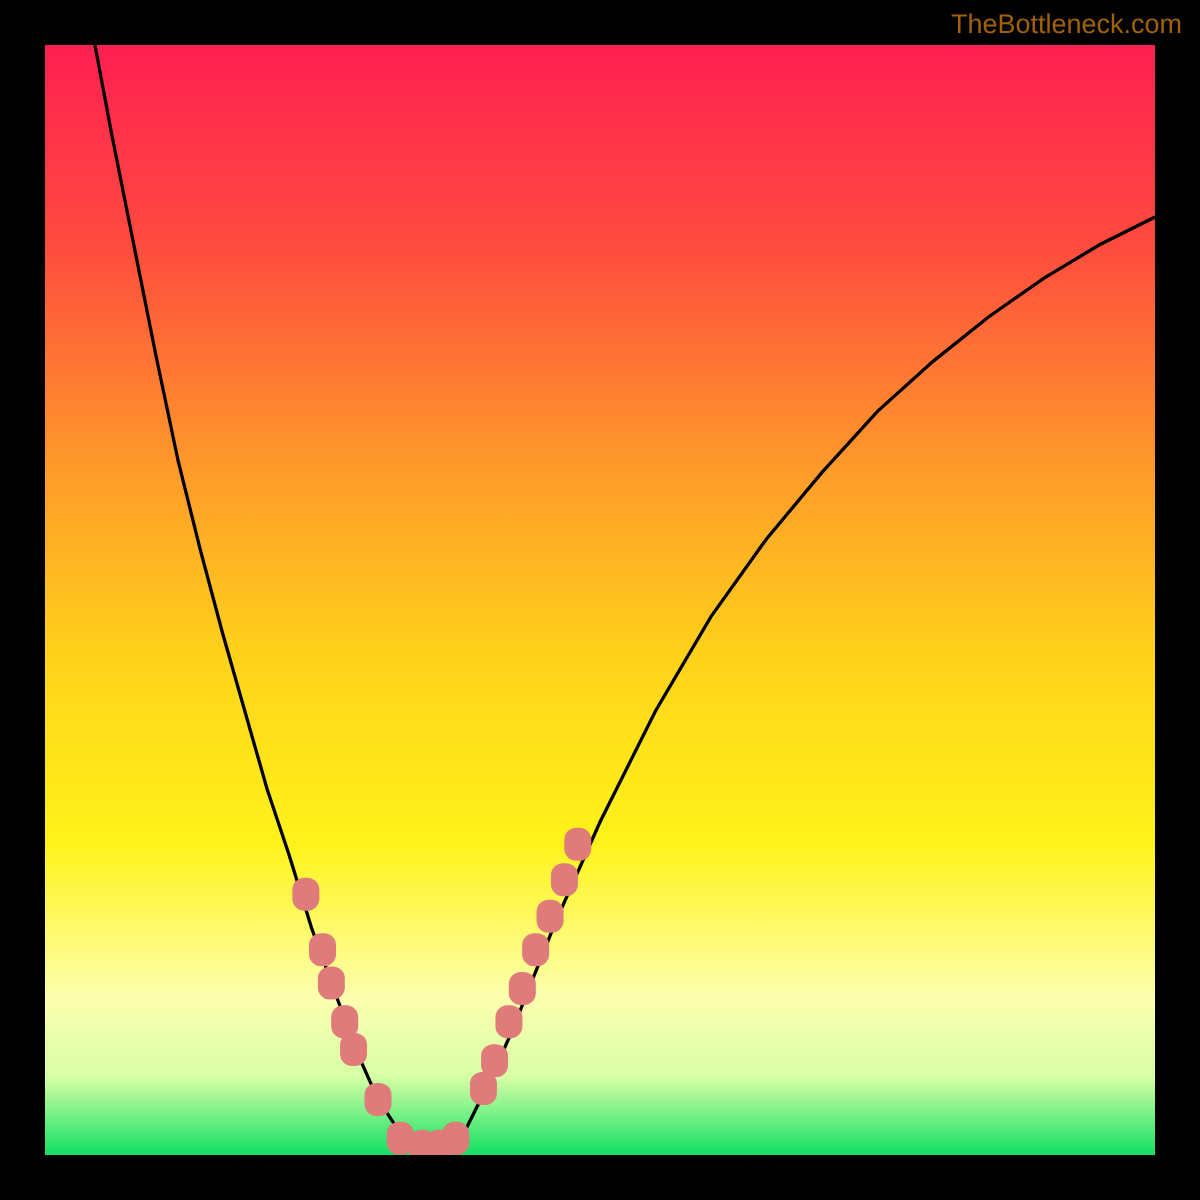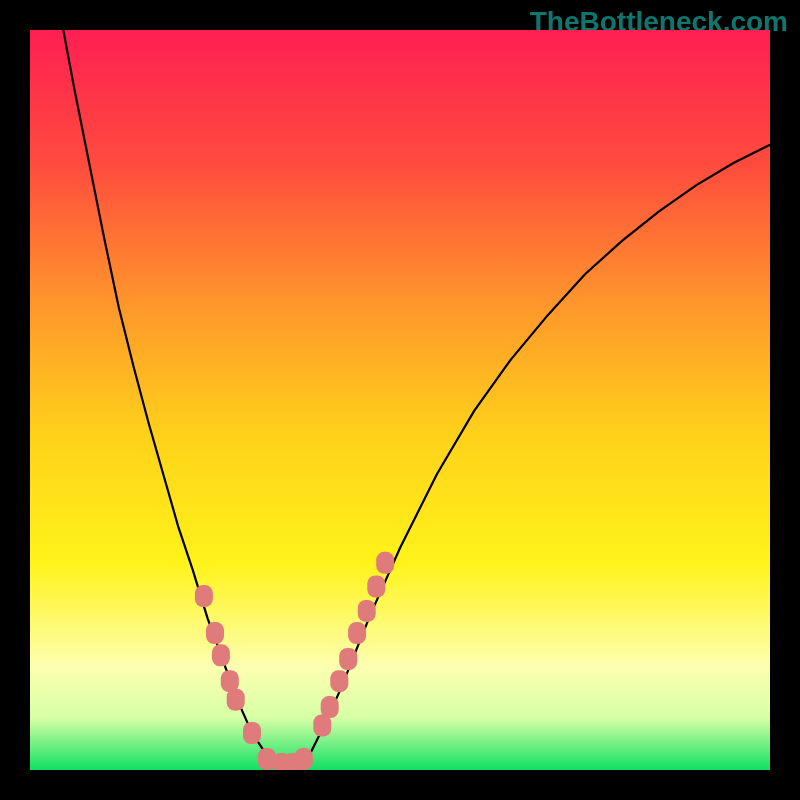--- a/index.html
+++ b/index.html
@@ -24,23 +24,23 @@
     left: 30px;
     top: 30px;
     width: 740px;
     height: 740px;
     
   }
   .watermark {
     position: absolute;
     top: 6px;
     right: 12px;
-    color: #0f766e;
-    font-size: 28px;
-    font-weight: 700;
+    color: #a16207;
+    font-size: 18px;
+    font-weight: 400;
     letter-spacing: 0px;
     user-select: none;
   }
   svg {
     display: block;
   }
 </style>
 </head>
 <body>
 

